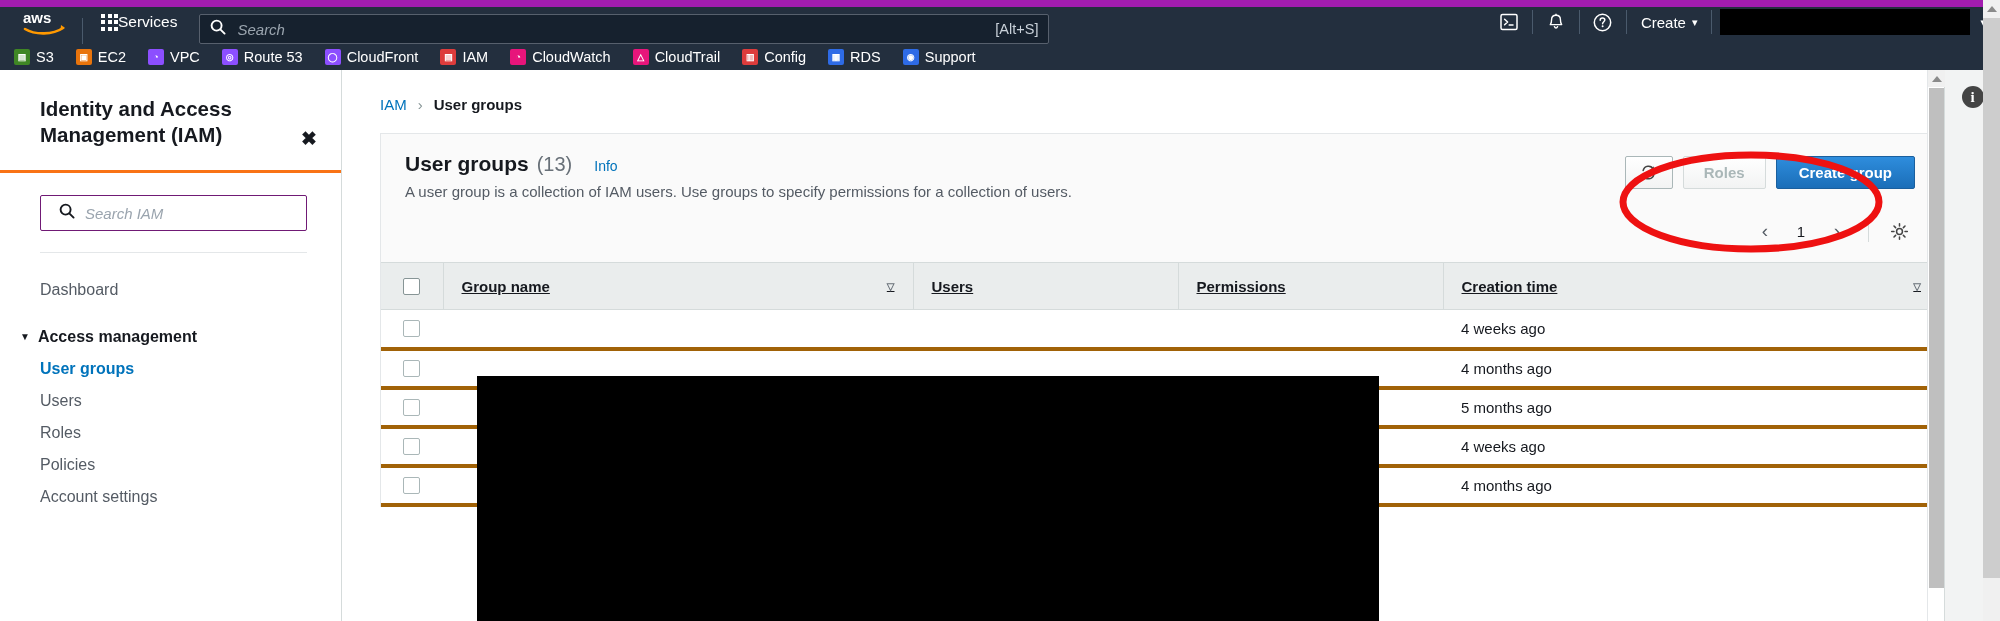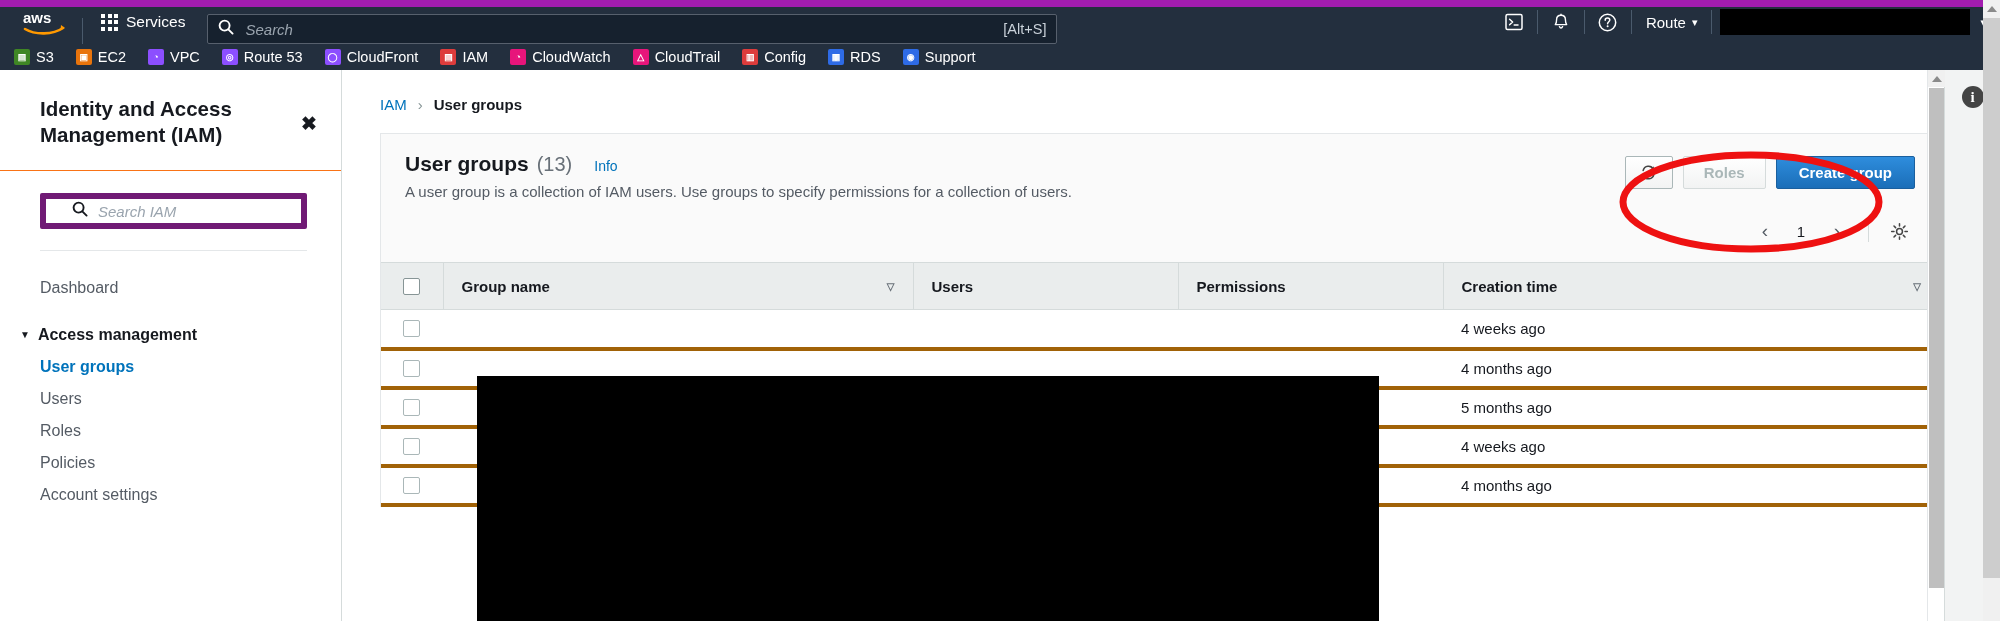--- a/index.html
+++ b/index.html
@@ -20,21 +20,21 @@
     background: #232f3e; display: flex; align-items: flex-end;
     border-top: 7px solid #a21caf;
   }
   .aws-logo {
     width: 62px; margin-left: 14px; display: flex; flex-direction: column;
     align-items: center; justify-content: center; height: 44px; cursor: pointer;
   }
   .aws-logo svg { display: block; }
   .nav-div { width: 1px; height: 26px; background: #4a5a6c; margin: 0 6px; }
   .services-btn {
-    display: flex; align-items: center; gap: 8px; height: 44px;
+    display: flex; align-items: center; height: 44px;
     padding: 1px 12px; color: #fff; font-size: 15.5px; cursor: pointer;
   }
   .grid-icon { display: grid; grid-template-columns: repeat(3, 4px);
     grid-template-rows: repeat(3, 4px); gap: 2.5px; }
   .grid-icon i { background: #fff; width: 4px; height: 4px; display: block; }
   .search-wrap {
     flex: 0 0 auto; margin-left: 10px; width: 850px; height: 30px;
     background: #16212e; border: 1px solid #57606d; border-radius: 2px;
     display: flex; align-items: center; padding: 0 10px; position: relative;
   }
@@ -85,31 +85,31 @@
     position: absolute; top: 70px; left: 0; width: 2000px; height: 551px;
     background: #fff; display: flex;
   }
 
   
   .sidebar {
     width: 342px; flex: 0 0 342px; background: #fff;
     border-right: 1px solid #d5dbdb; height: 551px; position: relative;
   }
   .sb-head {
-    padding: 26px 24px 22px 40px; display: flex; align-items: center;
-    justify-content: space-between; border-bottom: 1px solid #f97316;
+    padding: 26px 24px 22px 40px; display: flex; align-items: flex-end;
+    justify-content: space-between; border-bottom: 3px solid #f97316;
   }
   .sb-title { font-size: 20.5px; font-weight: bold; color: #16191f;
     line-height: 1.28; max-width: 250px; }
   .sb-close { font-size: 19px; color: #16191f; cursor: pointer;
     line-height: 1; padding-top: 2px; font-weight: bold; }
   .sb-search-row { padding: 22px 34px 0 40px; }
   .sb-search {
-    height: 36px; border: 6px solid #701a75; border-radius: 2px;
-    display: flex; align-items: center; padding: 0 26px; background: #fff;
+    height: 36px; border: 1px solid #701a75; border-radius: 2px;
+    display: flex; align-items: center; padding: 0 18px; background: #fff; justify-content: flex-end;
   }
   .sb-search input {
     border: 0; outline: 0; flex: 1; font-size: 15px; font-style: italic;
     color: #5f6b7a; font-family: "Liberation Sans", sans-serif; margin-left: 8px;
   }
   .sb-search input::placeholder { color: #9aa4ae; font-style: italic; }
   .sb-rule { height: 1px; background: #e4e7e9; margin: 21px 34px 0 40px; }
   .sb-nav { padding: 18px 0 0 0; }
   .sb-item {
     font-size: 16px; color: #545b64; padding: 7px 0 7px 40px; cursor: pointer;
@@ -192,20 +192,21 @@
     justify-content: center; cursor: pointer; }
 
   
   .tbl { width: 100%; border-collapse: collapse; background: #fff;
     table-layout: fixed; }
   .tbl thead th {
     background: #eaeded; border-top: 1px solid #d5dbdb;
     border-bottom: 1px solid #d5dbdb; height: 47px; text-align: left;
     font-size: 15px; font-weight: bold; color: #16191f; padding: 0 18px;
     position: relative;
+    text-decoration: underline;
   }
   .tbl thead th + th { border-left: 1px solid #d5dbdb; }
   .th-inner { display: flex; align-items: center; justify-content: space-between; }
   .sort-ico { color: #687078; font-size: 10px; }
   .tbl tbody td {
     height: 39px; border-bottom: 4px solid #a16207; font-size: 15px;
     color: #16191f; padding: 0 18px; background: #fff;
   }
   .col-chk { width: 62px; padding-left: 22px !important; }
   .chk {
@@ -326,21 +327,21 @@
       <div class="nav-icon-btn">
         <svg width="21" height="21" viewBox="0 0 21 21">
           <circle cx="10.5" cy="10.5" r="8.2" stroke="#fff" stroke-width="1.5" fill="none"></circle>
           <path d="M8.2 8.2 C8.2 6.9 9.2 6.1 10.5 6.1 C11.9 6.1 12.8 7 12.8 8.1
                    C12.8 9.6 10.6 9.9 10.6 11.7" stroke="#fff" stroke-width="1.5" fill="none" stroke-linecap="round"></path>
           <circle cx="10.6" cy="14.3" r="1" fill="#fff"></circle>
         </svg>
       </div>
       <div class="vsep"></div>
       <div class="region-btn">
-        <span>Route</span>
+        <span>Create</span>
         <span style="font-size:11px;">▾</span>
       </div>
       <div class="vsep"></div>
       <div class="account-redacted"></div>
       <div class="account-caret">▾</div>
     </div>
   </div>
 
   <div class="shortcutbar">
     <div class="shortcut">

